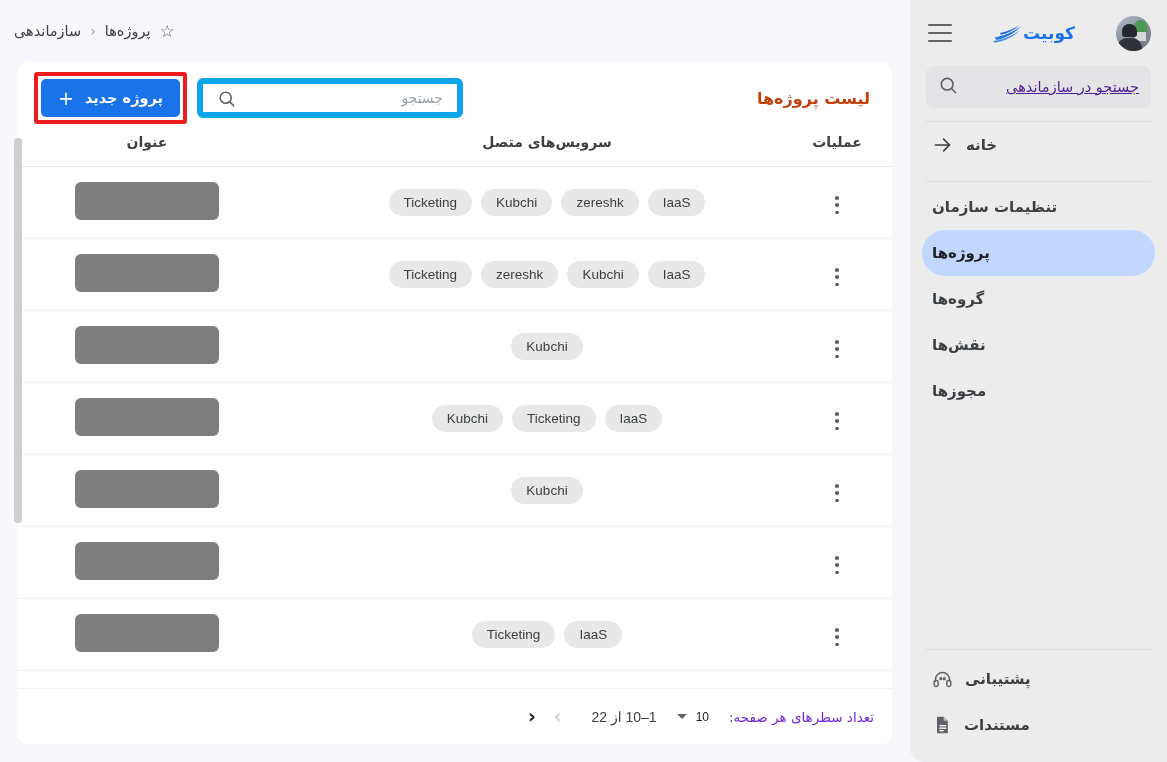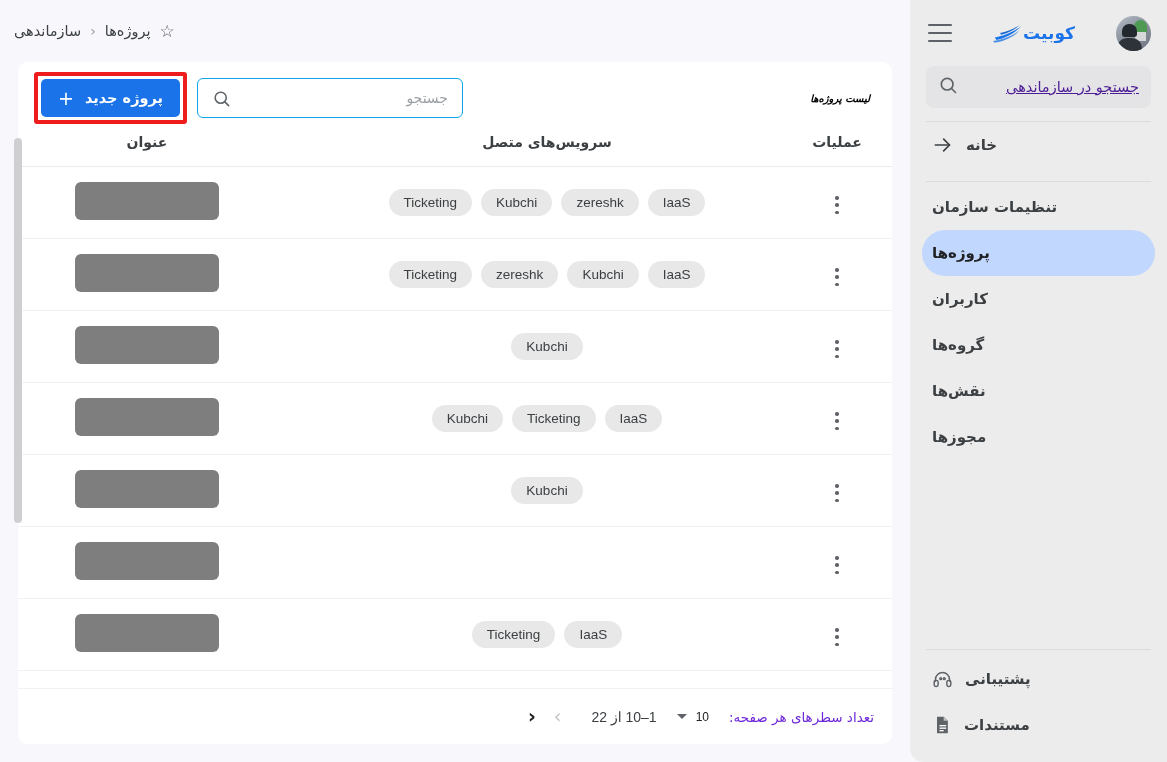--- a/index.html
+++ b/index.html
@@ -183,35 +183,34 @@
   }
 
   .toolbar {
     height: 72px;
     display: flex;
     align-items: center;
     justify-content: space-between;
     padding: 0 22px 0 16px;
   }
   .toolbar-title {
-    font-size: 10px;
+    font-size: 16px;
     font-weight: 700;
-    color: #000000;
-    font-style: italic;
+    color: #c2410c;
   }
   .toolbar-left {
     display: flex;
     align-items: center;
     gap: 10px;
     direction: rtl;
   }
   .search-box {
     width: 266px;
     height: 40px;
-    border: 1px solid #0ea5e9;
+    border: 6px solid #0ea5e9;
     border-radius: 6px;
     display: flex;
     align-items: center;
     padding: 8px 14px;
     background: #fff;
     cursor: text;
   }
   .search-box .ph {
     flex: 1;
     color: #9aa0a6;
@@ -570,23 +569,20 @@
     <div class="sb-divider"></div>
 
     <div class="sb-nav">
       <div class="sb-item">
         <span>تنظیمات سازمان</span>
       </div>
       <div class="sb-item active">
         <span>پروژه‌ها</span>
       </div>
       <div class="sb-item">
-        <span>کاربران</span>
-      </div>
-      <div class="sb-item">
         <span>گروه‌ها</span>
       </div>
       <div class="sb-item">
         <span>نقش‌ها</span>
       </div>
       <div class="sb-item">
         <span>مجوزها</span>
       </div>
     </div>
 

